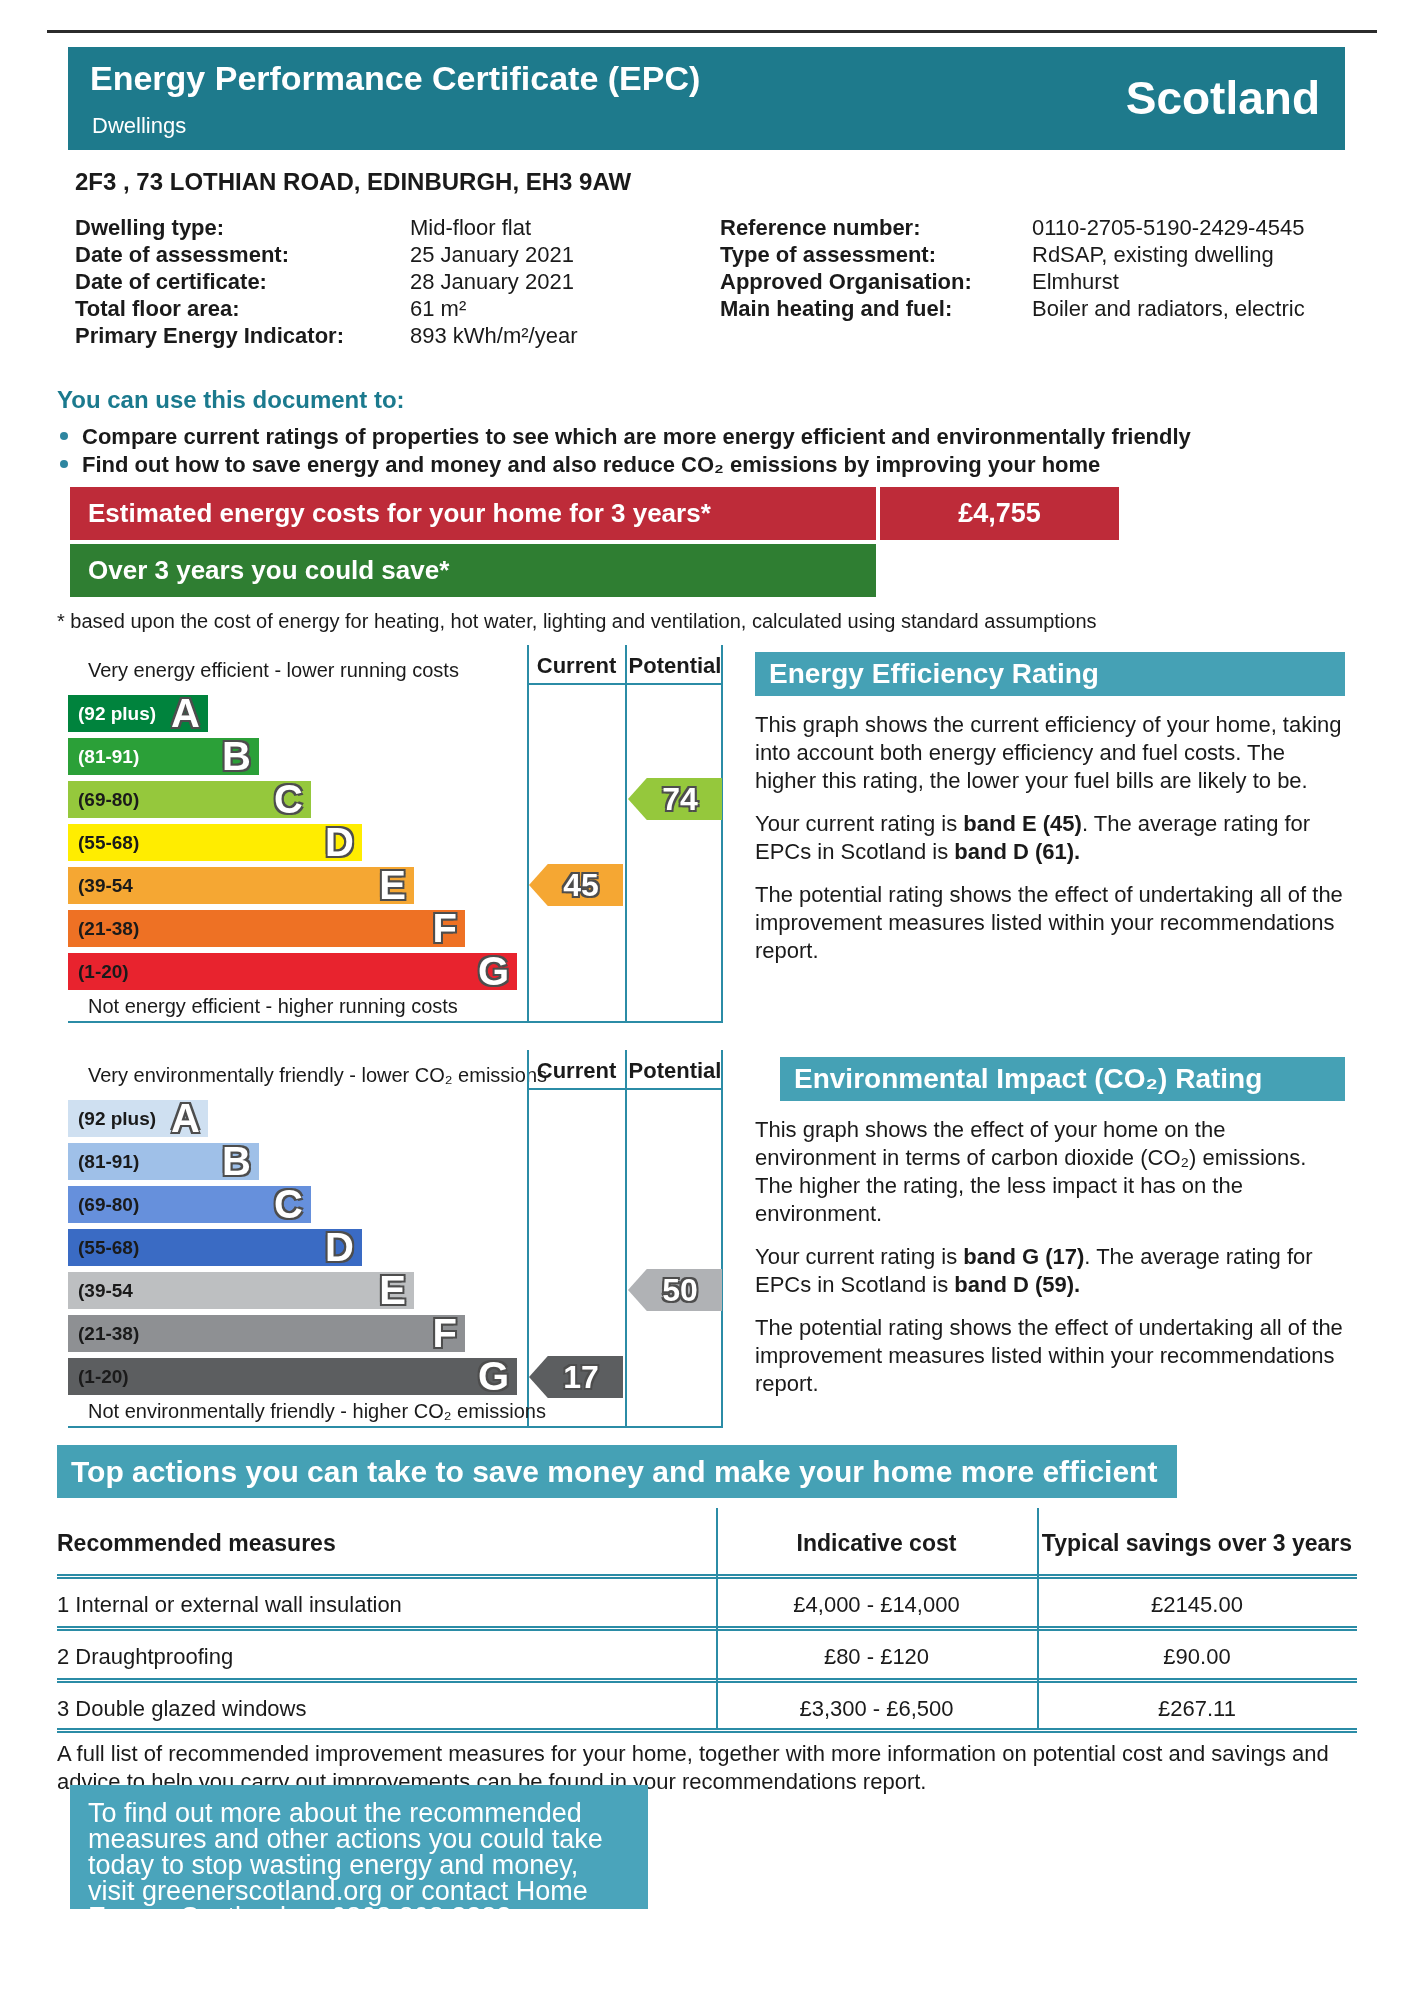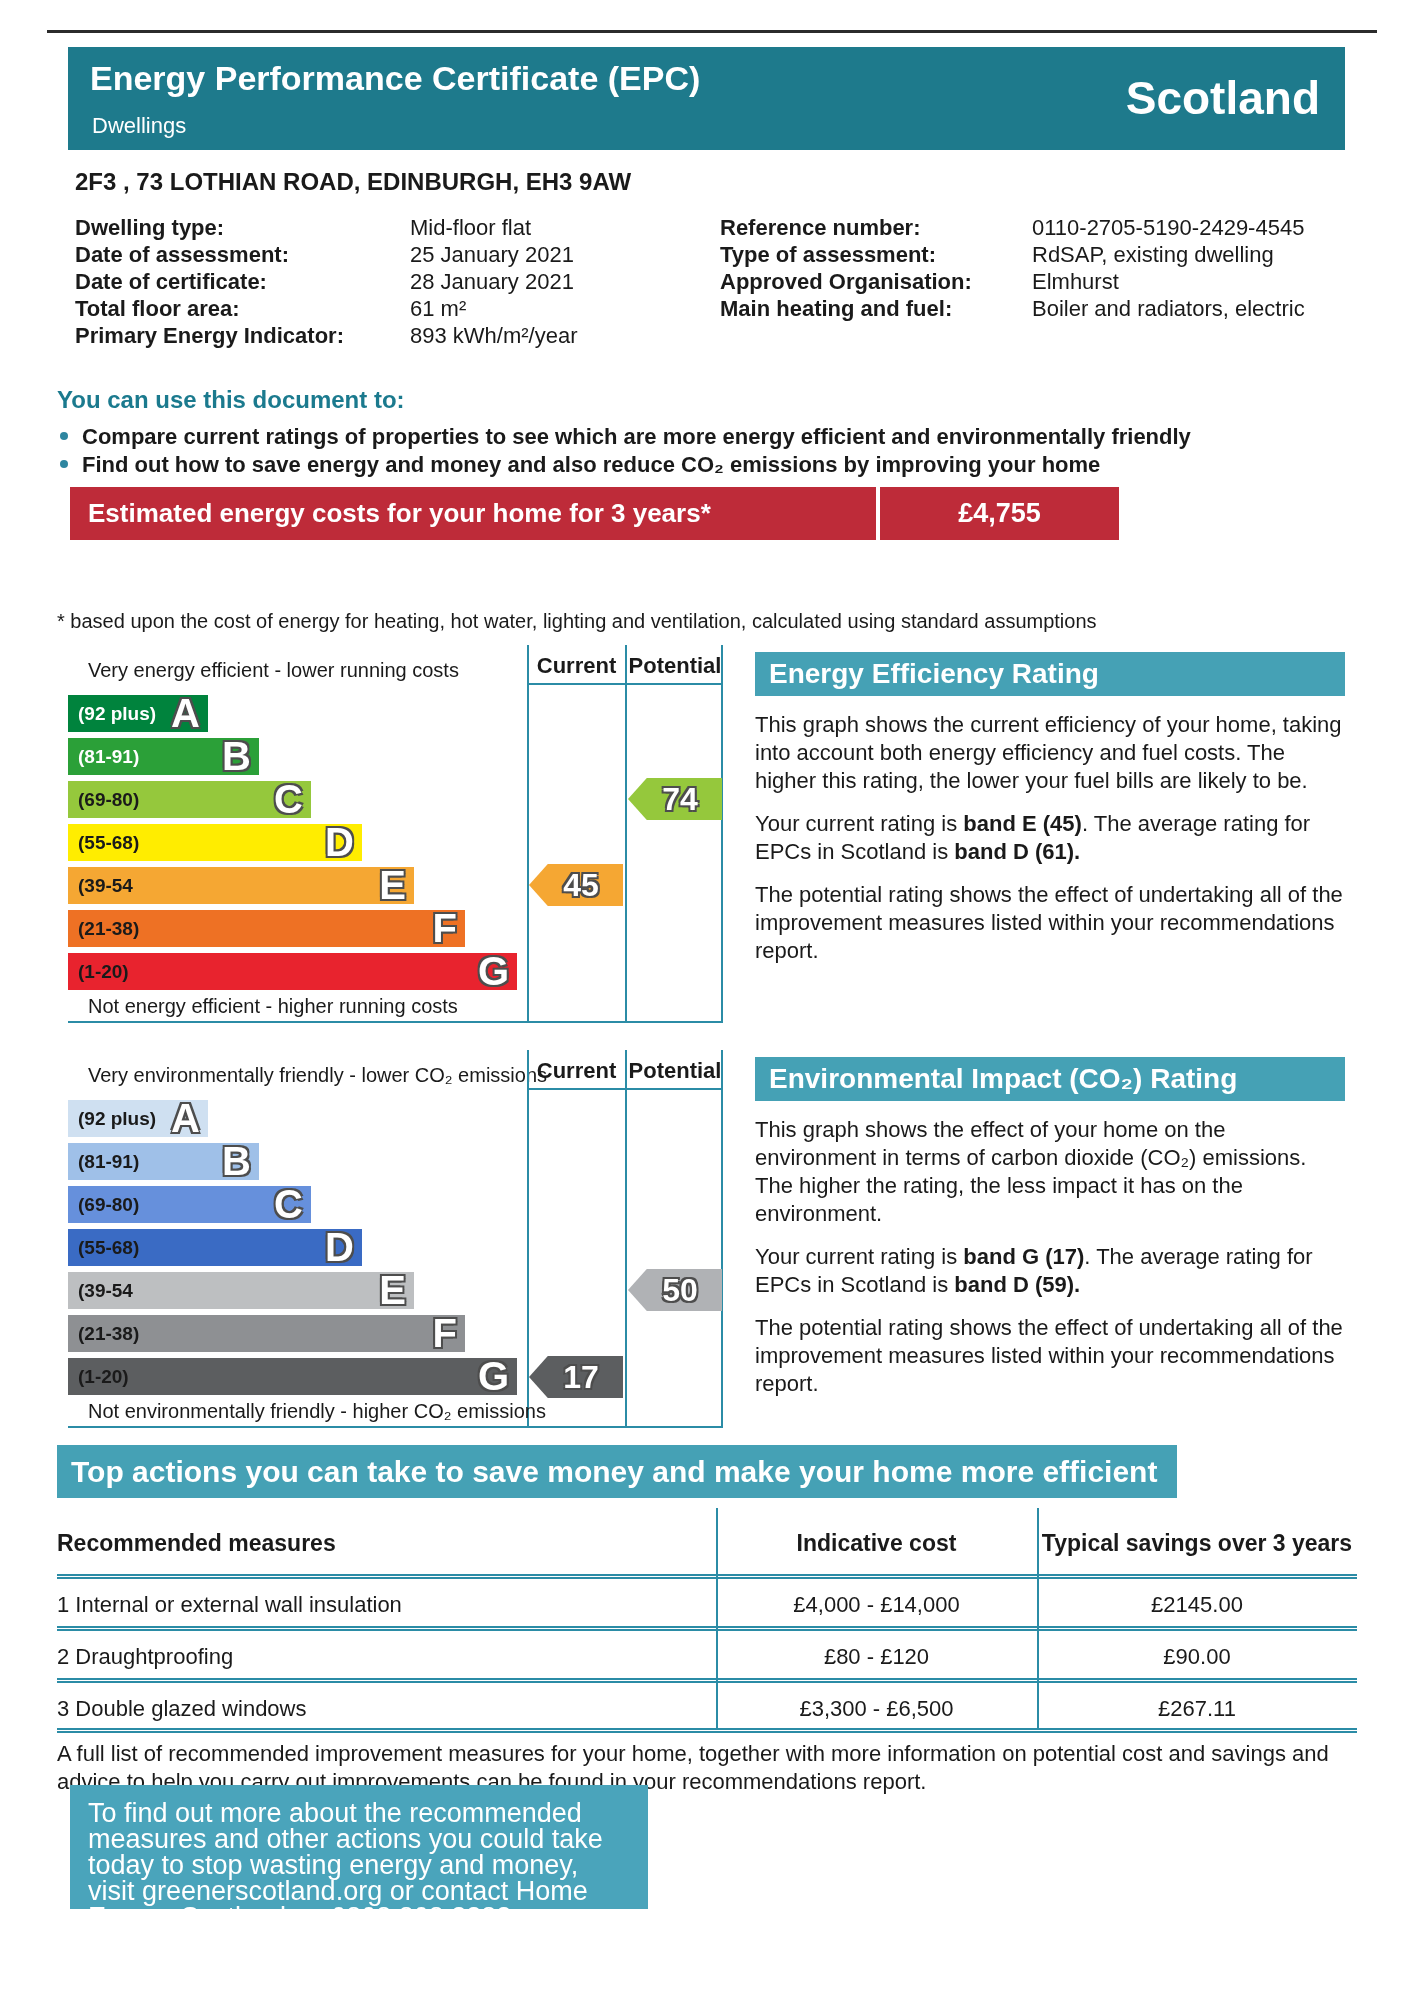--- a/index.html
+++ b/index.html
@@ -126,20 +126,21 @@
   <div class="bullet-row" style="top:424px;">
     <span class="bullet-dot" style="background-color: rgb(46, 134, 160);"></span><span>Compare current ratings of properties to see which are more energy efficient and environmentally friendly</span>
   </div>
   <div class="bullet-row" style="top:452px;">
     <span class="bullet-dot" style="background-color: rgb(46, 134, 160);"></span><span>Find out how to save energy and money and also reduce CO₂ emissions by improving your home</span>
   </div>
 
   <div class="abs costs">
     <div class="cost-cell cost-label r1" style="background-color: rgb(190, 43, 57);">Estimated energy costs for your home for 3 years*</div>
     <div class="cost-cell cost-value r1" style="background-color: rgb(190, 43, 57);">£4,755</div>
+    <div class="cost-cell cost-label r2" style="background-color: rgb(47, 126, 50);">Over 3 years you could save*</div>
   </div>
   <div class="abs footnote">* based upon the cost of energy for heating, hot water, lighting and ventilation, calculated using standard assumptions</div>
 
   <div class="abs chart c1">
     <div class="chart-toplabel">Very energy efficient - lower running costs</div>
     <div class="colhdr ch-cur">Current</div>
     <div class="colhdr ch-pot">Potential</div>
     <div class="vline" style="left: 459px; background-color: rgb(43, 140, 166);"></div>
     <div class="vline" style="left: 557px; background-color: rgb(43, 140, 166);"></div>
     <div class="vline" style="left: 653px; background-color: rgb(43, 140, 166);"></div>
@@ -235,21 +236,21 @@
       <span>17</span>
     </div>
     <div class="arrow ar-pot" style="top: 219px; background-color: rgb(176, 178, 181);">
       <span>50</span>
     </div>
 
     <div class="chart-botlabel">Not environmentally friendly - higher CO₂ emissions</div>
   </div>
 
   <div class="abs panel p2">
-    <div class="panel-h" style="background-color: rgb(69, 161, 181);">Environmental Impact (CO₂) Rating</div>
+    <div class="panel-h" style="background-color: rgb(69, 161, 181); margin-left: 25px;">Environmental Impact (CO₂) Rating</div>
     <p>This graph shows the effect of your home on the environment in terms of carbon dioxide (CO₂) emissions. The higher the rating, the less impact it has on the environment.</p>
     <p><span>Your current rating is </span><b>band G (17)</b><span>. The average rating for EPCs in Scotland is </span><b>band D (59).</b></p>
     <p>The potential rating shows the effect of undertaking all of the improvement measures listed within your recommendations report.</p>
   </div>
 
   <div class="abs actions-h" style="background-color: rgb(69, 161, 181);">Top actions you can take to save money and make your home more efficient</div>
 
   <div class="abs tbl">
     <div class="tvline tv1" style="background-color: rgb(43, 140, 166);"></div>
     <div class="tvline tv2" style="background-color: rgb(43, 140, 166);"></div>

